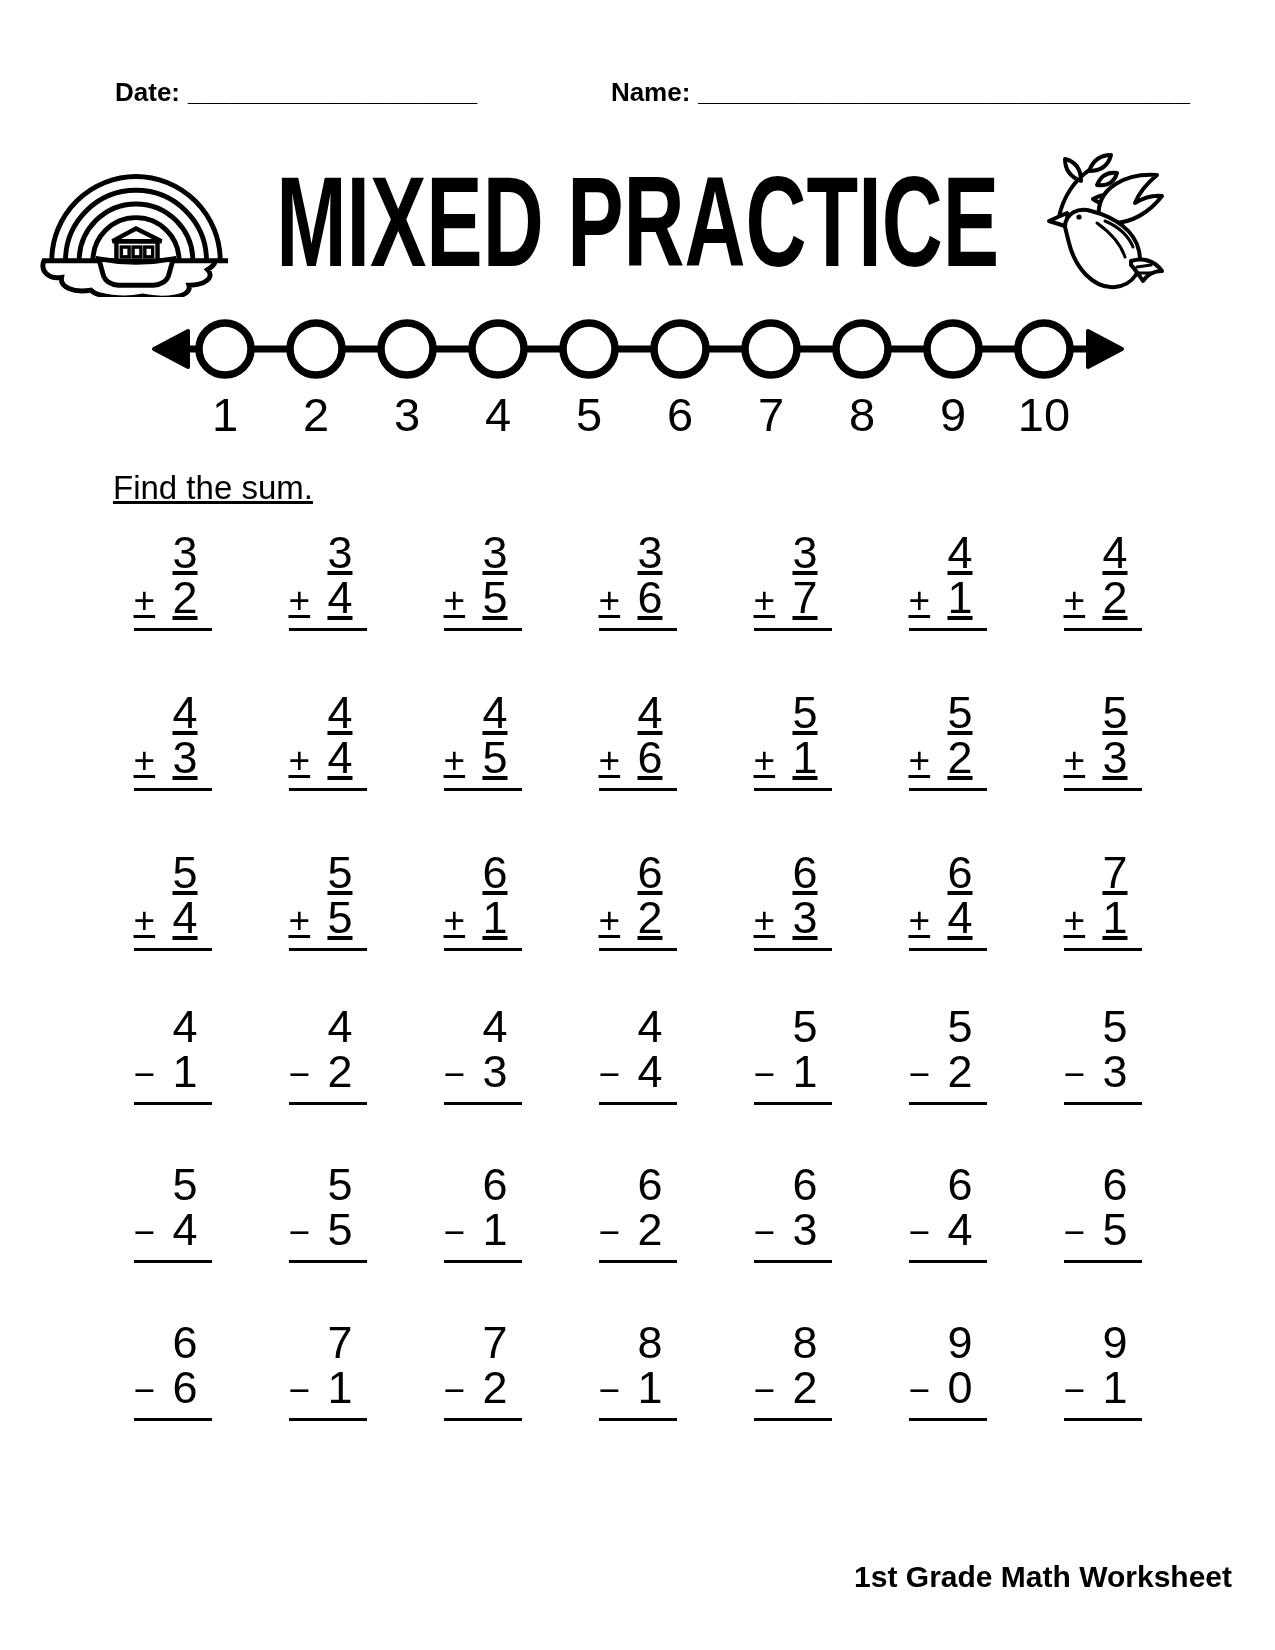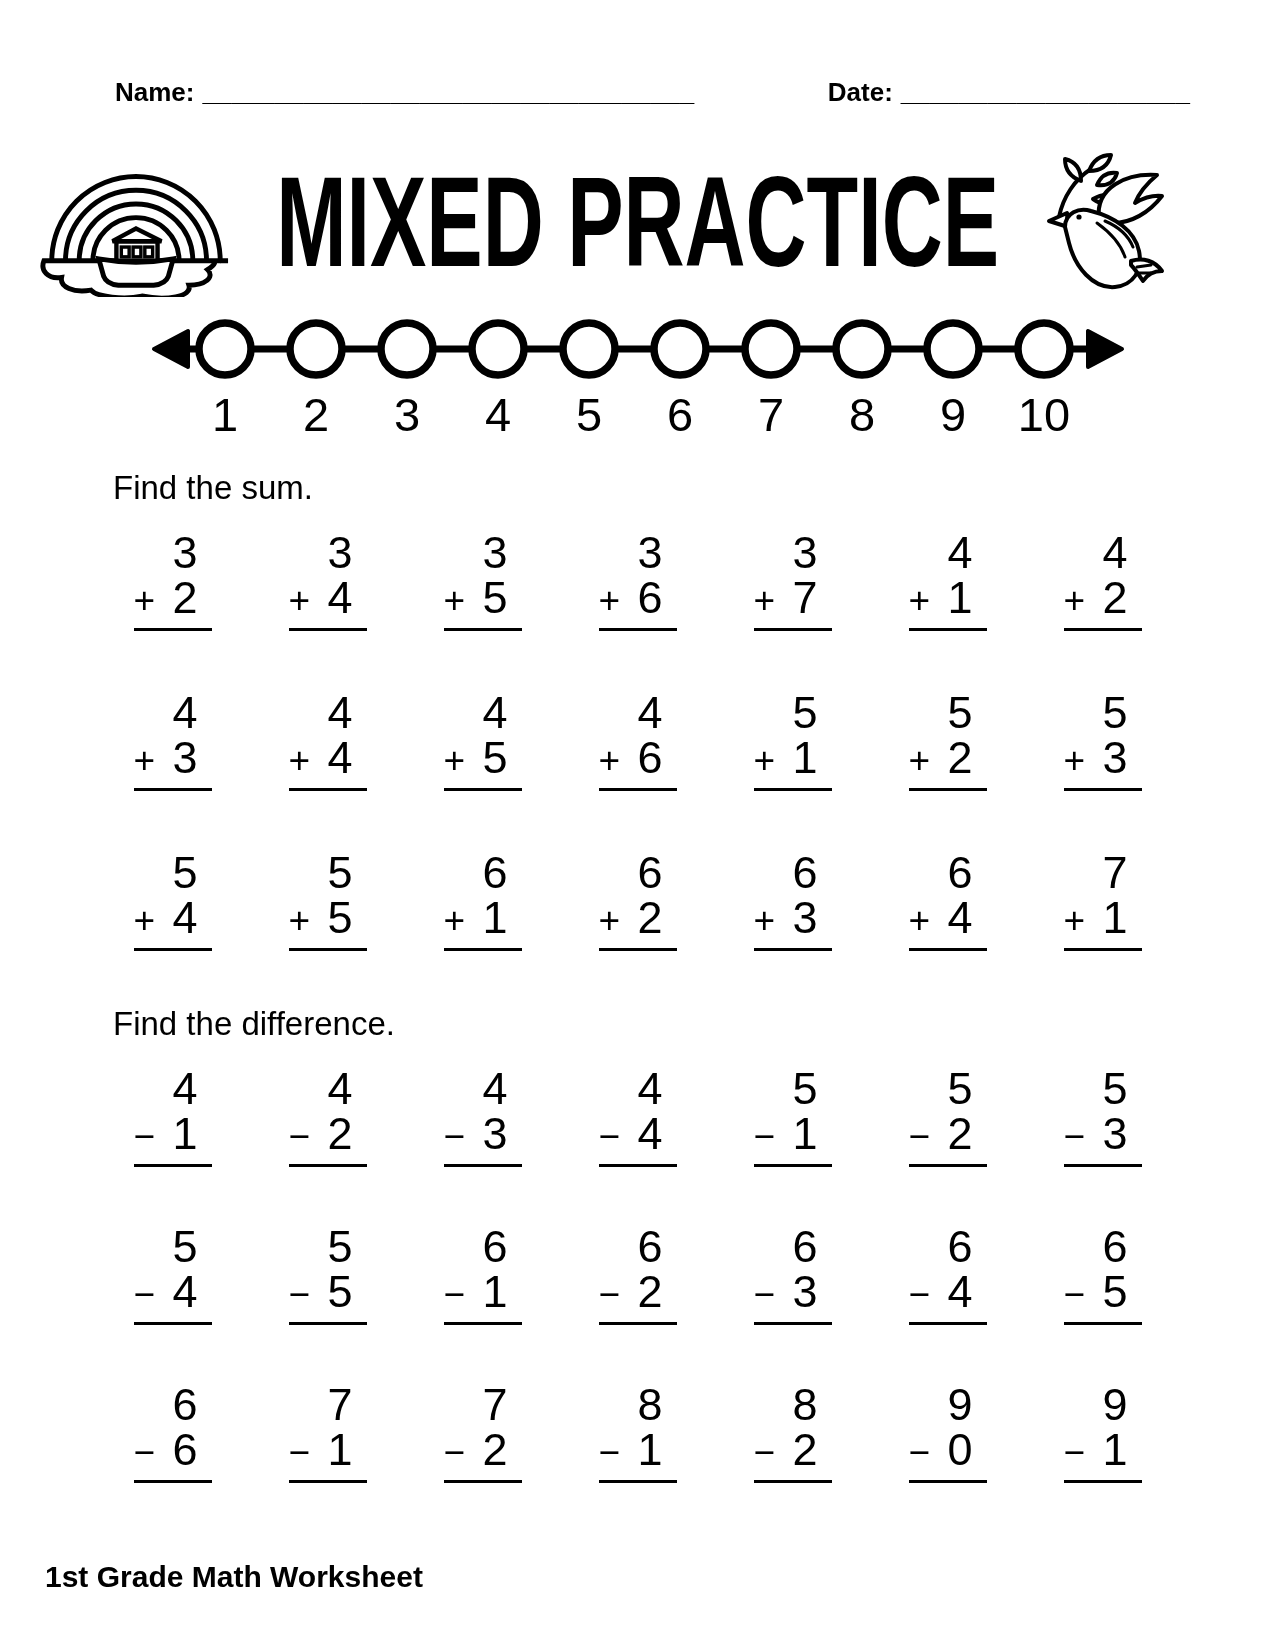--- a/index.html
+++ b/index.html
@@ -36,60 +36,60 @@
   .nl-line { stroke:#000; stroke-width:7; }
   .nl-arrow { fill:#000; stroke:#000; stroke-linejoin:round; stroke-width:4; }
   .nl-node { fill:#fff; stroke:#000; stroke-width:7.5; }
   .nl-num {
     font-family:"Liberation Sans", sans-serif; font-size:47px;
     text-anchor:middle; fill:#000;
   }
 
   
   .section { position:absolute; left:0; width:100%; }
-  .section-sum { top:468px; }
+  .section-sum { top:468px;text-decoration:underline; }
   .section-diff { top:1004px; }
   .section h2 {
     margin:0 0 22px 113px; font-size:33px; font-weight:normal;
     letter-spacing:0px; line-height:40px;
   }
   .grid { margin-left:95px; width:1085px; }
   .prow { display:flex; }
   .section-sum  .prow { margin-bottom:59px; }
   .section-diff .prow { margin-bottom:57px; }
   .pcell { width:155px; display:flex; justify-content:center; }
   .prob { width:78px; font-size:45px; line-height:45px; }
   .prob .top { text-align:right; padding-right:14px; }
   .prob .bot { display:flex; justify-content:space-between; align-items:baseline; }
   .prob .bot .op { font-size:37px; }
   .prob .bot .num { padding-right:14px; }
   .prob .ansline { height:0; border-bottom:3.5px solid #000; margin-top:5px; }
 
   
   .footer {
     position:absolute; top:1560px; left:45px; right:43px;
-    display:flex; justify-content:space-between;
+    display:flex; justify-content:flex-end;
     font-size:30px; font-weight:bold;
   }
 
   svg .ln { fill:#fff; stroke:#000; }
 </style>
 </head>
 <body>
 
 <div>
 
   <div class="topline">
     <div class="field">
+      <span class="lbl">Date:</span>
+      <span class="blank">____________________</span>
+    </div>
+    <div class="field">
       <span class="lbl">Name:</span>
       <span class="blank">__________________________________</span>
-    </div>
-    <div class="field">
-      <span class="lbl">Date:</span>
-      <span class="blank">____________________</span>
     </div>
   </div>
 
   <div class="title-row">
     <svg class="ark" width="196" height="142" viewBox="0 0 200 145">
       <g fill="none" stroke="#000" stroke-width="5" stroke-linecap="round">
         <path d="M14,108 A86,86 0 0 1 186,108"></path>
         <path d="M28,108 A72,72 0 0 1 172,108"></path>
         <path d="M42,108 A58,58 0 0 1 158,108"></path>
         <path d="M56,108 A44,44 0 0 1 144,108"></path>
@@ -375,21 +375,20 @@
                 <span class="num">1</span>
               </div>
               <div class="ansline"></div>
             </div>
           </div>
         </div>
       </div>
   </section>
 
   <section class="section section-diff">
-    <h2>Find the difference.</h2>
     <div class="grid">
         <div class="prow">
           <div class="pcell">
             <div class="prob">
               <div class="top">4</div>
               <div class="bot">
                 <span class="op">−</span>
                 <span class="num">1</span>
               </div>
               <div class="ansline"></div>

